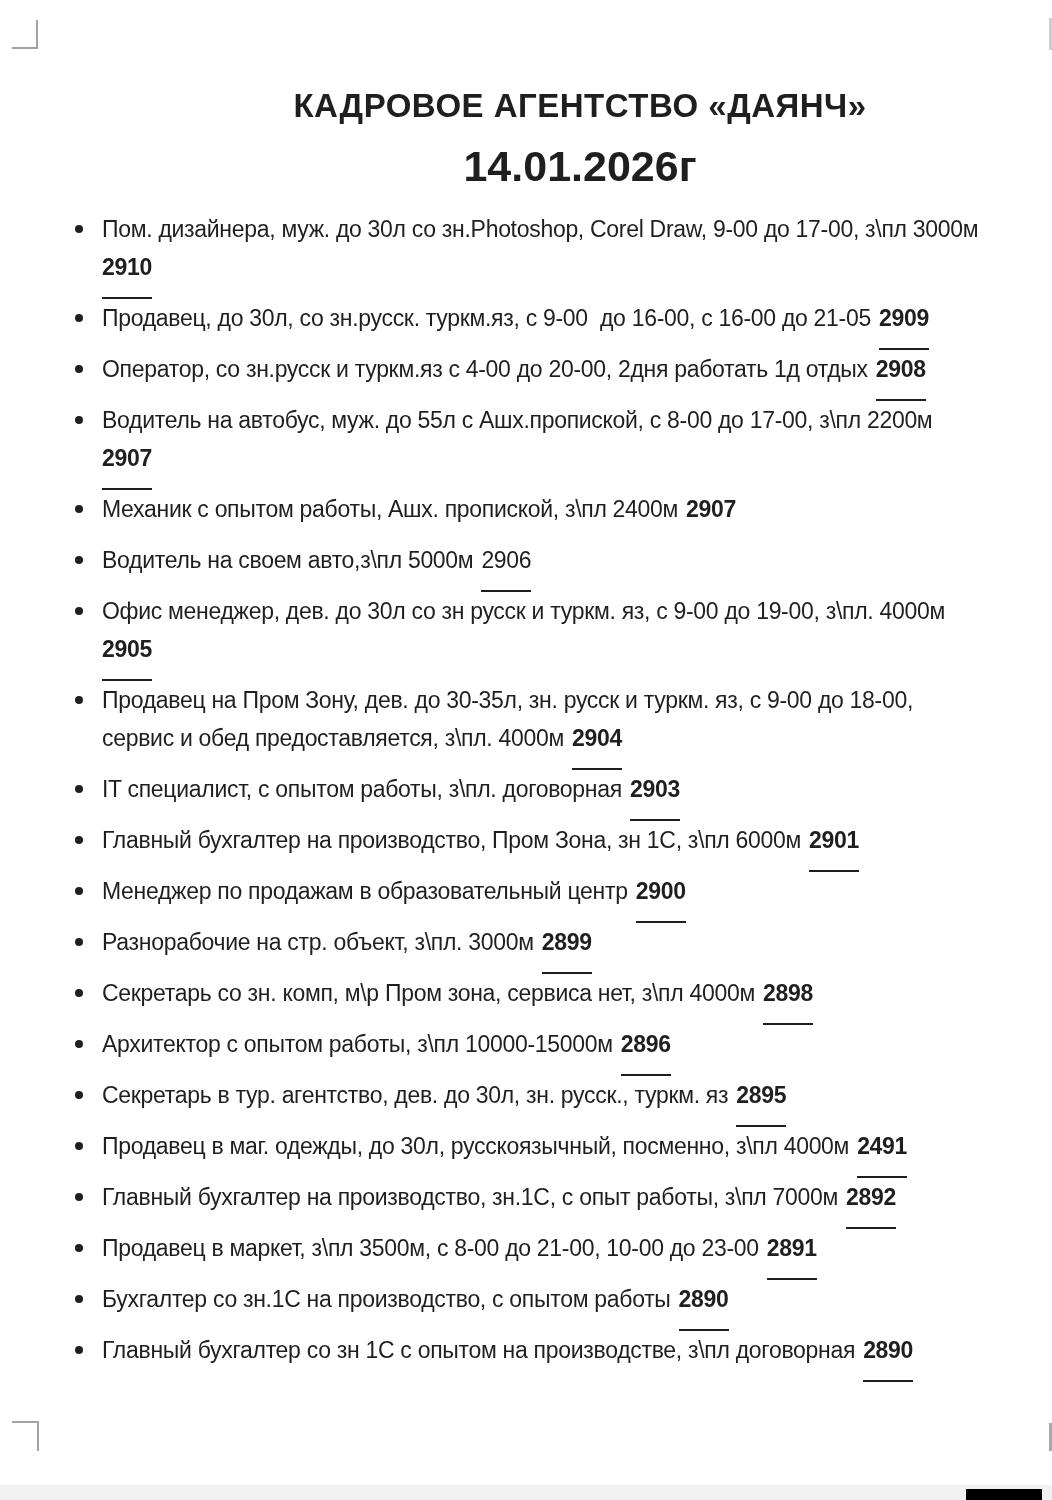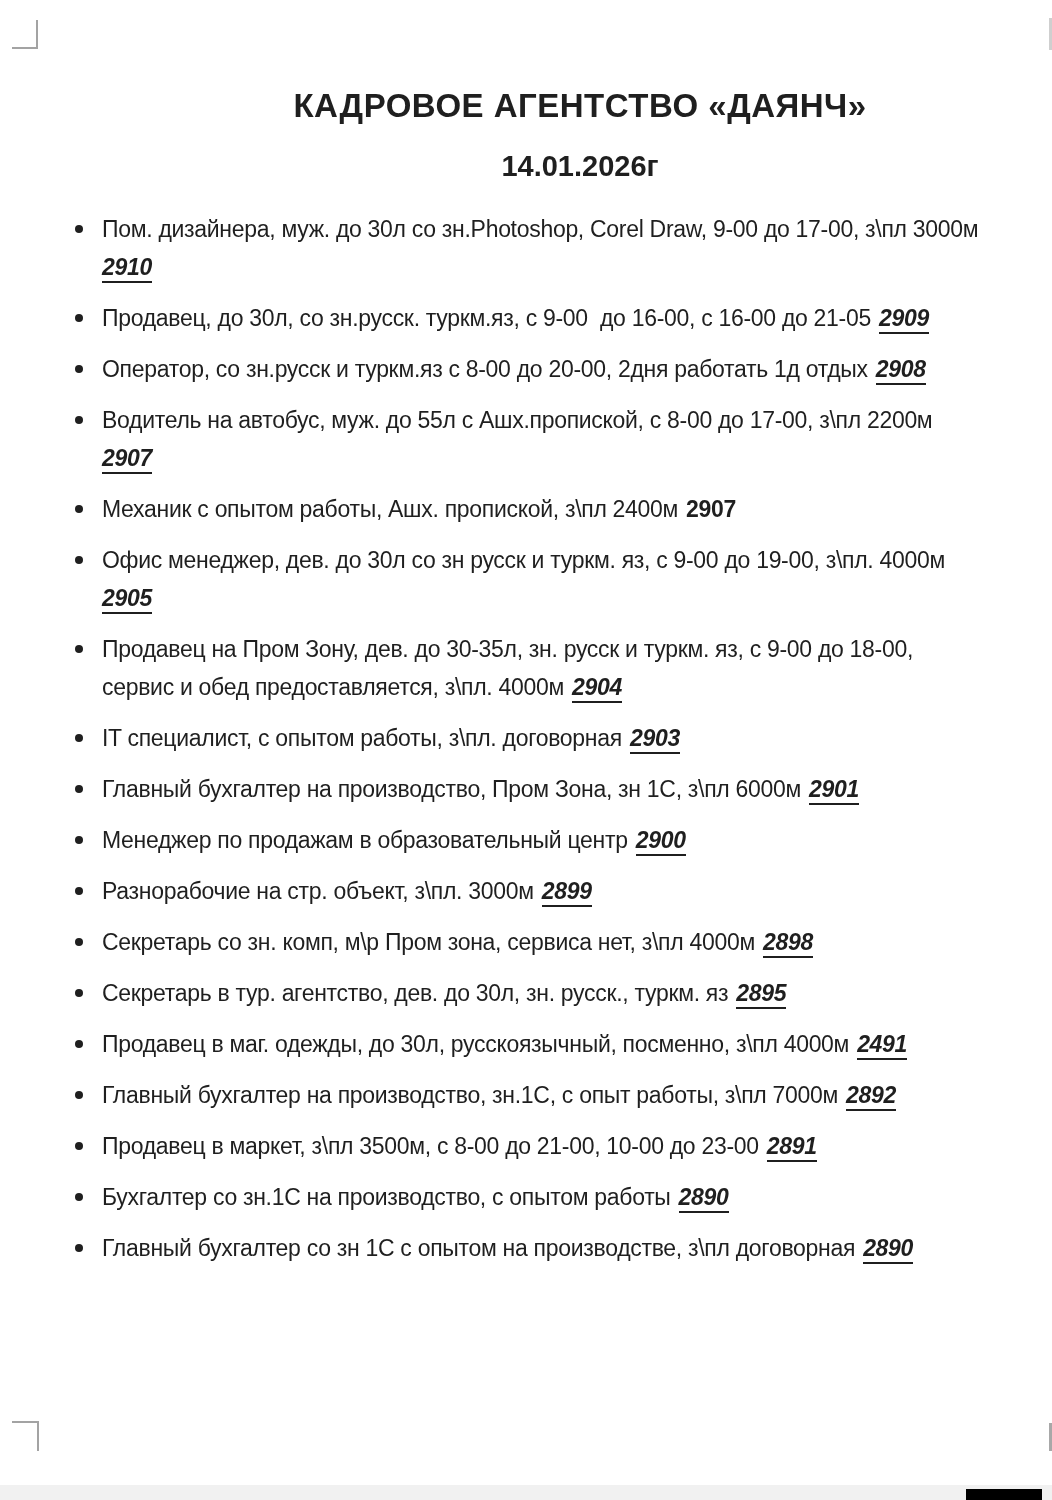--- a/index.html
+++ b/index.html
@@ -20,21 +20,21 @@
     text-align: center;
   }
   .doc-title {
     font-size: 33px;
     font-weight: 700;
     letter-spacing: 0.5px;
     line-height: 44px;
     margin: 0;
   }
   .doc-date {
-    font-size: 29px;
+    font-size: 43px;
     font-weight: 700;
     line-height: 44px;
     margin-top: 16px;
   }
 
   ul.jobs {
     list-style: none;
     margin: 22px 0 0 72px;
     padding: 0;
     width: 950px;
@@ -49,21 +49,21 @@
   }
   .bullet {
     position: absolute;
     left: 3px; top: 15px;
     width: 8px; height: 8px;
     border-radius: 50%;
     background: #1f1f1f;
   }
   .line { white-space: pre; }
   .seg.b { font-weight: 700; }
-  .seg.u { border-bottom: 2.5px solid currentColor; padding-bottom: 1px; font-style: italic; }
+  .seg.u { border-bottom: 2.5px solid currentColor; padding-bottom: 17px; }
   .seg.ref { margin-left: 8px; }
 
   
   .corner-tl {
     position: absolute; left: 12px; top: 20px;
     width: 24px; height: 27px;
     border-right: 2px solid #a3a3a3;
     border-bottom: 2px solid #a3a3a3;
   }
   .corner-bl {
@@ -110,33 +110,37 @@
         <span class="bullet"></span>
         <div class="line"><span class="seg">Пом. дизайнера, муж. до 30л со зн.Photoshop, Corel Draw, 9-00 до 17-00, з\пл 3000м</span></div>
         <div class="line"><span class="seg b u">2910</span></div>
       </li>
       <li>
         <span class="bullet"></span>
         <div class="line"><span class="seg">Продавец, до 30л, со зн.русск. туркм.яз, с 9-00  до 16-00, с 16-00 до 21-05</span><span class="seg b u ref">2909</span></div>
       </li>
       <li>
         <span class="bullet"></span>
-        <div class="line"><span class="seg">Оператор, со зн.русск и туркм.яз с 8-00 до 20-00, 2дня работать 1д отдых</span><span class="seg b u ref">2908</span></div>
+        <div class="line"><span class="seg">Оператор, со зн.русск и туркм.яз с 4-00 до 20-00, 2дня работать 1д отдых</span><span class="seg b u ref">2908</span></div>
       </li>
       <li>
         <span class="bullet"></span>
         <div class="line"><span class="seg">Водитель на автобус, муж. до 55л с Ашх.пропиской, с 8-00 до 17-00, з\пл 2200м</span></div>
         <div class="line"><span class="seg b u">2907</span></div>
       </li>
       <li>
         <span class="bullet"></span>
         <div class="line"><span class="seg">Механик с опытом работы, Ашх. пропиской, з\пл 2400м</span><span class="seg b ref">2907</span></div>
       </li>
       <li>
         <span class="bullet"></span>
+        <div class="line"><span class="seg">Водитель на своем авто,з\пл 5000м</span><span class="seg u ref">2906</span></div>
+      </li>
+      <li>
+        <span class="bullet"></span>
         <div class="line"><span class="seg">Офис менеджер, дев. до 30л со зн русск и туркм. яз, с 9-00 до 19-00, з\пл. 4000м</span></div>
         <div class="line"><span class="seg b u">2905</span></div>
       </li>
       <li>
         <span class="bullet"></span>
         <div class="line"><span class="seg">Продавец на Пром Зону, дев. до 30-35л, зн. русск и туркм. яз, с 9-00 до 18-00,</span></div>
         <div class="line"><span class="seg">сервис и обед предоставляется, з\пл. 4000м</span><span class="seg b u ref">2904</span></div>
       </li>
       <li>
         <span class="bullet"></span>
@@ -150,20 +154,24 @@
         <span class="bullet"></span>
         <div class="line"><span class="seg">Менеджер по продажам в образовательный центр</span><span class="seg b u ref">2900</span></div>
       </li>
       <li>
         <span class="bullet"></span>
         <div class="line"><span class="seg">Разнорабочие на стр. объект, з\пл. 3000м</span><span class="seg b u ref">2899</span></div>
       </li>
       <li>
         <span class="bullet"></span>
         <div class="line"><span class="seg">Секретарь со зн. комп, м\р Пром зона, сервиса нет, з\пл 4000м</span><span class="seg b u ref">2898</span></div>
+      </li>
+      <li>
+        <span class="bullet"></span>
+        <div class="line"><span class="seg">Архитектор с опытом работы, з\пл 10000-15000м</span><span class="seg b u ref">2896</span></div>
       </li>
       <li>
         <span class="bullet"></span>
         <div class="line"><span class="seg">Секретарь в тур. агентство, дев. до 30л, зн. русск., туркм. яз</span><span class="seg b u ref">2895</span></div>
       </li>
       <li>
         <span class="bullet"></span>
         <div class="line"><span class="seg">Продавец в маг. одежды, до 30л, русскоязычный, посменно, з\пл 4000м</span><span class="seg b u ref">2491</span></div>
       </li>
       <li>

